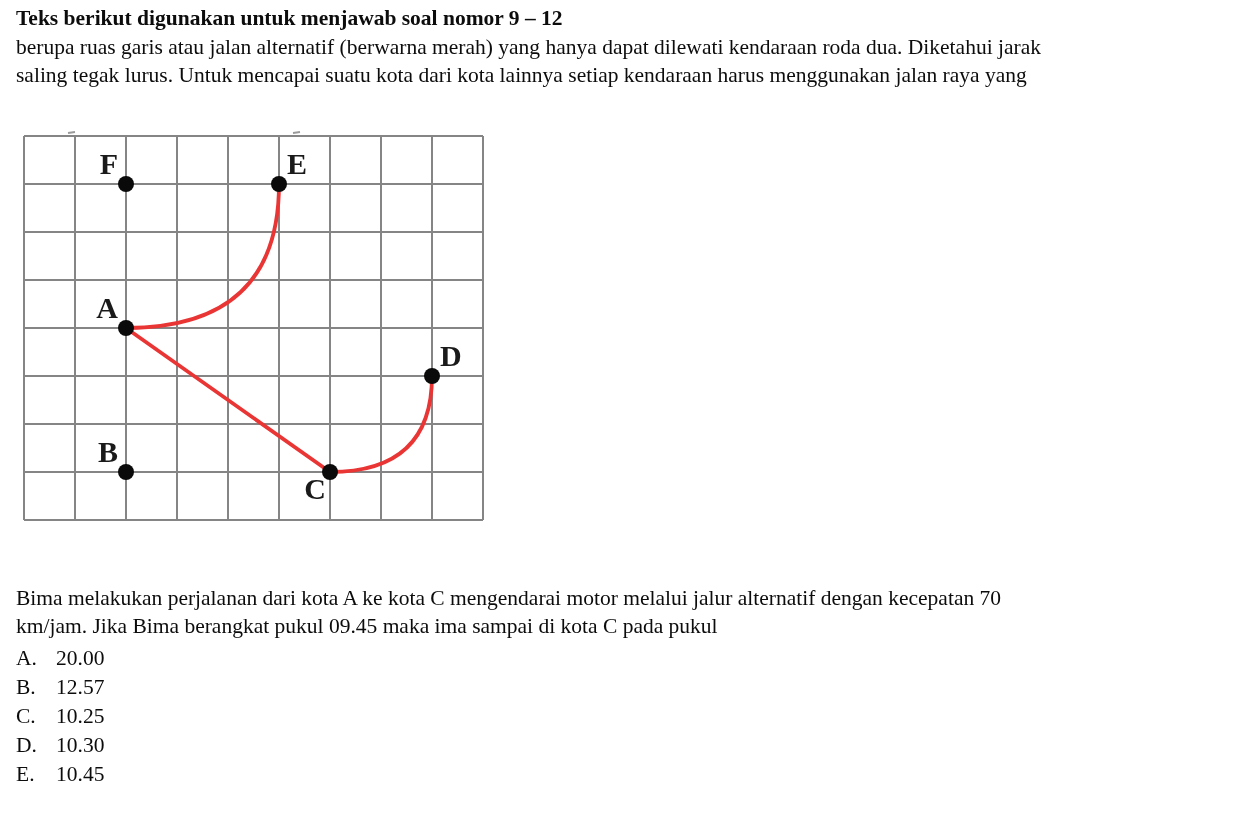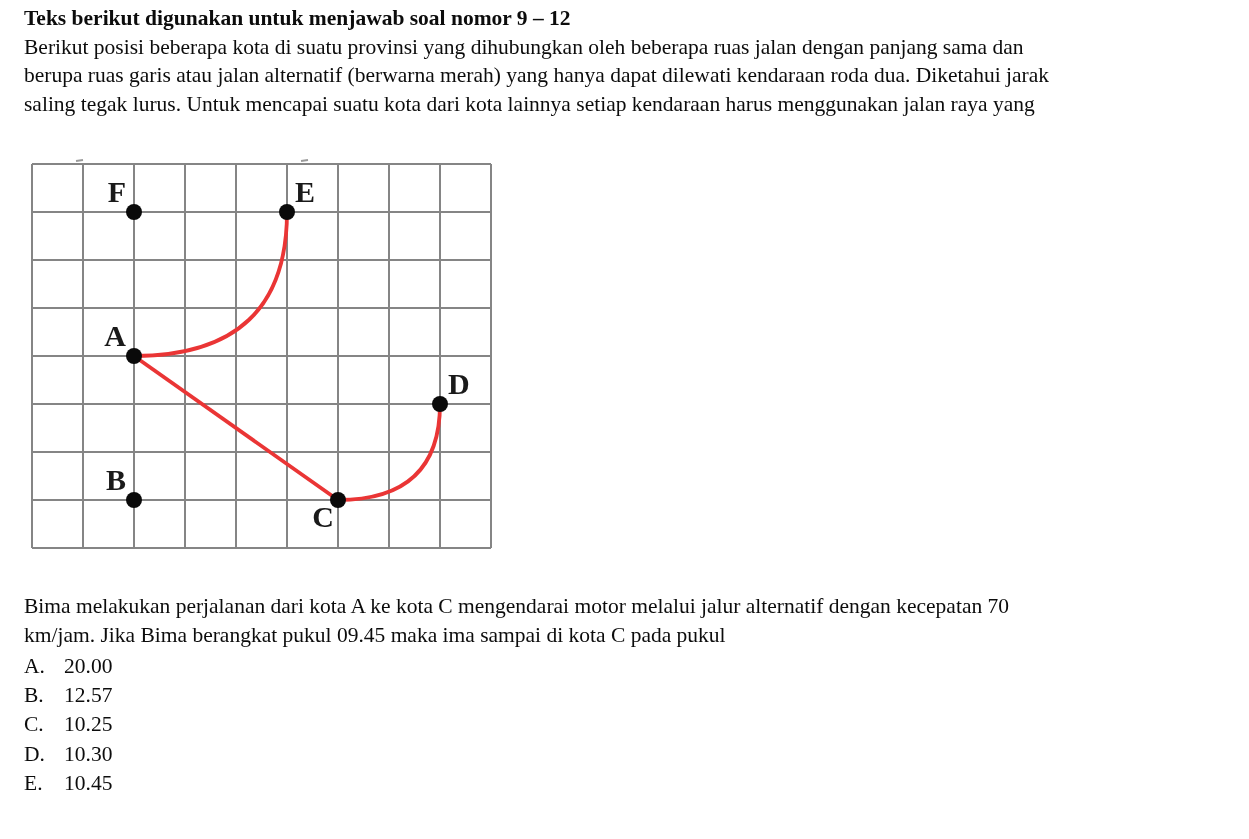--- a/index.html
+++ b/index.html
@@ -1,52 +1,51 @@
 <!DOCTYPE html>
 <html><head>
 <meta charset="utf-8">
 <style>
   html, body { margin: 0; padding: 0; background: #ffffff; }
   body {
     width: 1249px; height: 839px; overflow: hidden;
     font-family: "Liberation Serif", serif;
     color: #0c0c0c;
   }
-  .page { padding: 4px 6px 0 24px; }
+  .page { padding: 4px 6px 0 16px; }
   .title {
     font-weight: bold;
     font-size: 21.5px;
     line-height: 28.5px;
     white-space: pre;
   }
   .para > div {
     font-size: 21.5px;
     line-height: 28.5px;
     white-space: pre;
   }
   #figure { display: block; margin-top: 36px; }
-  .question { margin-top: 36px; }
+  .question { margin-top: 56px; }
   .options { margin-top: 3px; }
   .option {
     display: flex;
     font-size: 21.5px;
     line-height: 29.2px;
   }
   .opt-letter { width: 40px; flex: 0 0 40px; }
   .opt-value { white-space: pre; }
 </style>
 </head>
 <body>
 
 <div class="page">
 
   <div class="title">Teks berikut digunakan untuk menjawab soal nomor 9 – 12</div>
 
   <div class="para">
-      <div>Berikut posisi beberapa kota di suatu provinsi yang dihubungkan oleh beberapa ruas jalan dengan panjang sama dan</div>
       <div>berupa ruas garis atau jalan alternatif (berwarna merah) yang hanya dapat dilewati kendaraan roda dua. Diketahui jarak</div>
       <div>saling tegak lurus. Untuk mencapai suatu kota dari kota lainnya setiap kendaraan harus menggunakan jalan raya yang</div>
     </div>
 
   <svg id="figure" width="482" height="402" viewBox="0 0 482 402">
       <line x1="8" y1="10" x2="8" y2="394" stroke="#858585" stroke-width="2"></line>
       <line x1="59" y1="10" x2="59" y2="394" stroke="#858585" stroke-width="2"></line>
       <line x1="110" y1="10" x2="110" y2="394" stroke="#858585" stroke-width="2"></line>
       <line x1="161" y1="10" x2="161" y2="394" stroke="#858585" stroke-width="2"></line>
       <line x1="212" y1="10" x2="212" y2="394" stroke="#858585" stroke-width="2"></line>

